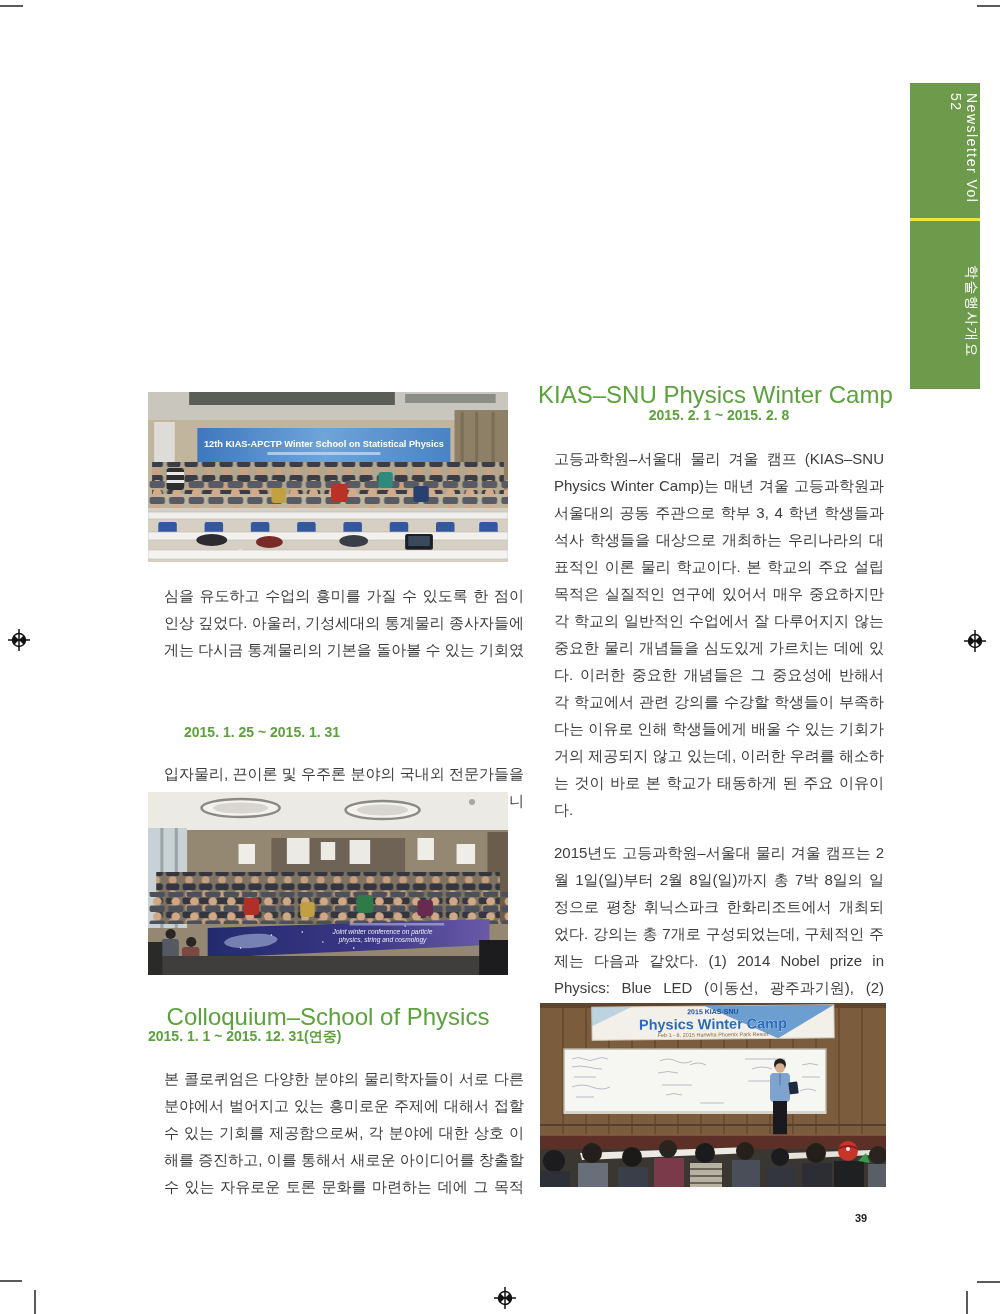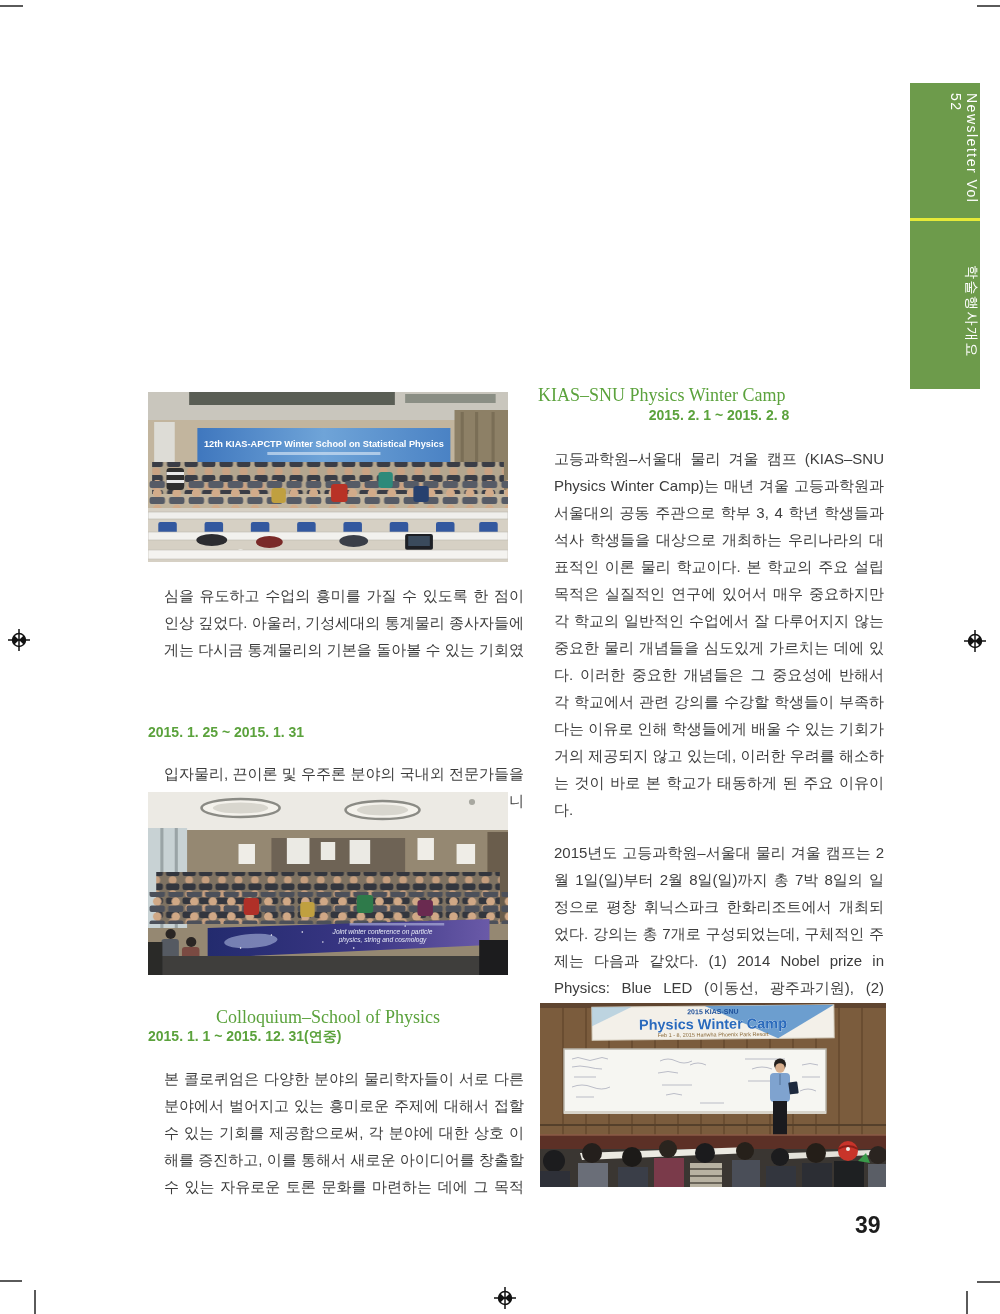--- a/index.html
+++ b/index.html
@@ -18,31 +18,31 @@
   .tab-seg.top { height:135px; }
   .tab-seg.top span { margin:auto 0; padding-top:10px; }
   .tab-seg.bottom { height:168px; }
   .tab-seg.bottom span { padding-top:12px; }
   .tab-divider { width:70px; height:3px; background:#e6ea38; }
   
   .abs { position:absolute; }
   .col-left  { left:148px; width:360px; }
   .col-right { left:538px; width:362px; }
   h2.sec-title {
-    margin:0; font-size:18px; font-weight:400; color:#5ba23c;
-    line-height:30px; letter-spacing:0;font-family:Liberation Serif, serif;
+    margin:0; font-size:24px; font-weight:400; color:#5ba23c;
+    line-height:30px; letter-spacing:0;
   }
   .sec-date { font-size:14px; font-weight:700; color:#5ba23c; line-height:18px; }
   .body-text {
     margin:16px; font-size:15px; line-height:27px; color:#3c3c3c;
     text-align:justify; word-break:normal;
   }
   .clip { overflow:hidden; }
   .photo { display:block; }
-  .page-number { position:absolute; left:855px; top:1212px; font-size:23px; font-weight:700; color:#1c1c1c; }
+  .page-number { position:absolute; left:855px; top:1212px; font-size:11px; font-weight:700; color:#1c1c1c; }
   
   .mark { position:absolute; background:#5a5a5a; }
   .regmark { position:absolute; width:22px; height:22px; }
 </style>
 </head>
 <body>
 
 <div class="page">
 
   <div class="mark" style="left:0;top:5px;width:23px;height:2px;"></div>
@@ -139,21 +139,21 @@
     <ellipse cx="200" cy="149" rx="14" ry="6" fill="#3a3e48"></ellipse>
     <rect x="250" y="142" width="27" height="16" rx="2" fill="#1d1f24"></rect>
     <rect x="253" y="144" width="21" height="10" fill="#3a4a5c"></rect>
     <circle cx="90" cy="160" r="3" fill="#f8f8f4"></circle>
     <circle cx="160" cy="162" r="3" fill="#f8f8f4"></circle>
     <rect x="0" y="158" width="350" height="9" fill="#f4f3f0" stroke="#c0bcb4" stroke-width="0.6"></rect>
   </svg>
 
   <p class="body-text abs col-left clip" style="top:566px;height:84px;">심을 유도하고 수업의 흥미를 가질 수 있도록 한 점이 인상 깊었다. 아울러, 기성세대의 통계물리 종사자들에게는 다시금 통계물리의 기본을 돌아볼 수 있는 기회였다고 생각한다.</p>
 
-  <div class="sec-date abs col-left" style="top:723px;">2015. 1. 25 ~ 2015. 1. 31</div>
+  <div class="sec-date abs col-left" style="top:723px;margin-left:36px;">2015. 1. 25 ~ 2015. 1. 31</div>
   <p class="body-text abs col-left clip" style="top:744px;height:57px;">입자물리, 끈이론 및 우주론 분야의 국내외 전문가들을 초청하여 연구성과와 최신 동향에 대해 토론하였습니다.</p>
 
   <svg class="photo abs col-left" style="top:792px;height:183px;" viewBox="0 0 350 183" preserveAspectRatio="none">
     <defs>
       <pattern id="p2cA" width="16" height="14" patternUnits="userSpaceOnUse">
         <rect width="16" height="14" fill="#7e7262"></rect>
         <circle cx="8" cy="4" r="3.8" fill="#c59e7e"></circle>
         <rect x="1.5" y="7.5" width="13" height="6.5" rx="2" fill="#33363e"></rect>
       </pattern>
       <pattern id="p2cB" width="18" height="15" patternUnits="userSpaceOnUse">

